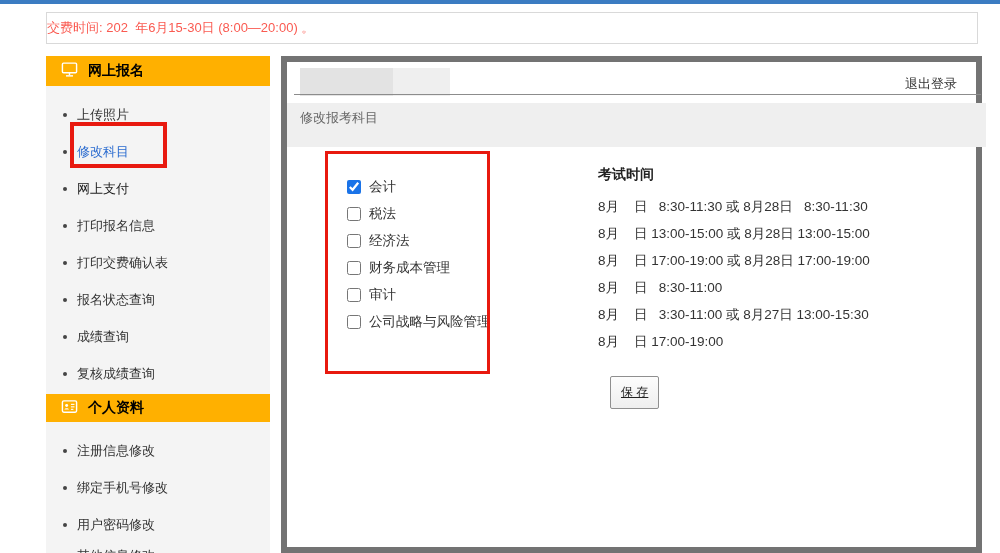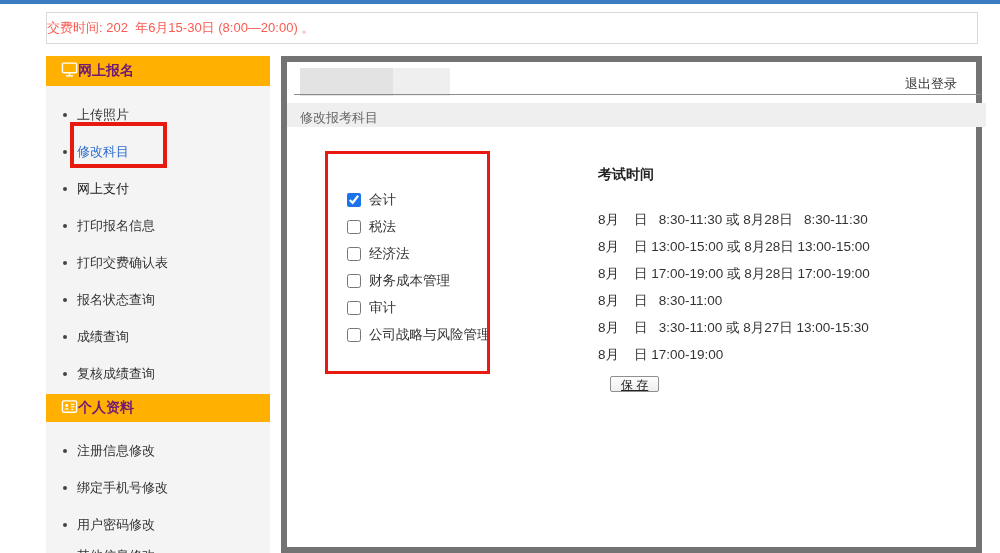--- a/index.html
+++ b/index.html
@@ -10,56 +10,56 @@
   .topbar { position:absolute; left:0; top:0; width:1000px; height:4px; background:#3b7cc2; }
 
   .notice { position:absolute; left:46px; top:12px; width:932px; height:32px;
             background:#fff; border:1px solid #d9d9d9; display:flex; align-items:center;
             }
   .notice span { color:#fa5a51; font-size:13px; white-space:pre; }
 
   
   .sidebar { position:absolute; left:46px; top:56px; width:224px; height:497px;
              background:#f4f4f4; overflow:hidden; }
-  .side-header { height:30px; background:#ffb000; color:#701a75; font-size:14px; font-weight:bold;
-                 display:flex; align-items:center; padding-left:15px; }
+  .side-header { height:30px; background:#ffb000; color:#000000; font-size:14px; font-weight:bold;
+                 display:flex; align-items:center; padding-left:15px; gap:10px; }
   .side-header.second { margin-top:2px; height:28px; }
   .side-list { list-style:none; }
   .side-list.first { padding-top:10px; }
   .side-list.second { padding-top:10px; }
   .side-item { height:37px; display:flex; align-items:center; padding-left:17px; cursor:pointer; }
   .dot { width:4px; height:4px; border-radius:50%; background:#444; margin-right:10px; flex:none; }
   .side-item span.lbl { font-size:13px; color:#333; }
   .side-item.active span.lbl { color:#2a6bcf; }
   .side-item.bold span.lbl { font-weight:normal; color:#1a1a1a; }
   .side-item.clipped { height:auto; padding-top:4px; }
 
   
   .panel { position:absolute; left:281px; top:56px; width:701px; height:497px;
            background:#fff; border:6px solid #737373; }
   .name-blob { position:absolute; left:13px; top:6px; width:150px; height:28px;
                background:linear-gradient(90deg,#e3e3e3 0 62%,#efefef 62% 100%); }
   .logout { position:absolute; right:19px; top:13px; font-size:13px; color:#333;
             cursor:pointer; text-decoration:none; }
   .divider { position:absolute; left:7px; top:32px; width:687px; height:1px; background:#8c8c8c; }
-  .section-bar { position:absolute; left:0; top:41px; width:699px; height:24px;
+  .section-bar { position:absolute; left:0; top:41px; width:699px; height:44px;
                  background:#efefef; color:#666; font-size:13px; line-height:30px;
                  padding-left:13px; }
 
   .col { position:absolute; top:104px; }
   .col-subject { left:60px; }
   .col-time { left:311px; }
   .col-header { font-size:14px; font-weight:bold; color:#222; height:20px; }
-  .rows { margin-top:20px; }
+  .rows { margin-top:7px; }
   .row { height:27px; display:flex; align-items:center; }
   .row input[type=checkbox] { width:14px; height:14px; accent-color:#1a73e8; margin-right:8px; cursor:pointer; }
   .row .subj { font-size:13.5px; color:#333; }
   .row .time { font-size:13.5px; color:#333; white-space:pre; }
 
-  .save-btn { position:absolute; left:323px; top:314px; height:16px; padding:0 10px;
+  .save-btn { position:absolute; left:323px; top:314px; height:33px; padding:0 10px;
               font-size:12px; color:#222; background:linear-gradient(#fdfdfd,#eee);
               border:1px solid #8f8f8f; border-radius:2px; cursor:pointer;
               font-family:inherit;text-decoration:underline; }
 
   
   .anno { position:absolute; border:4px solid #e8190f; background:transparent;
           pointer-events:none; z-index:5; }
   .anno-menu { left:70px; top:122px; width:97px; height:46px; }
   .anno-subjects { left:325px; top:151px; width:165px; height:223px; border-width:3px; }
 </style>

